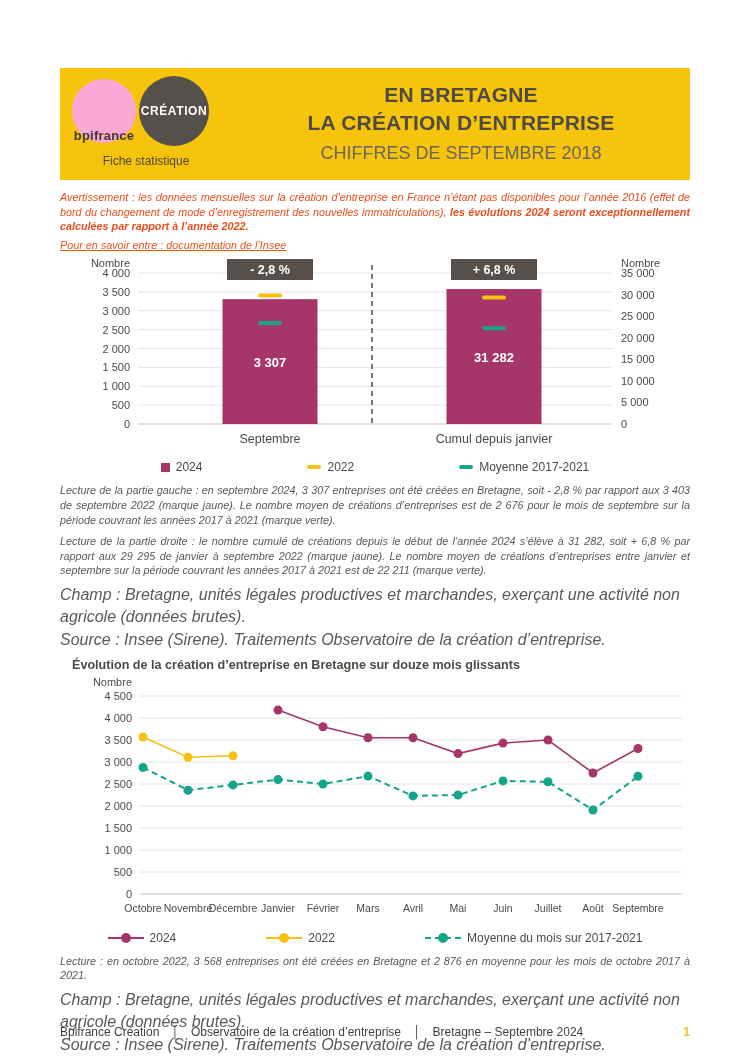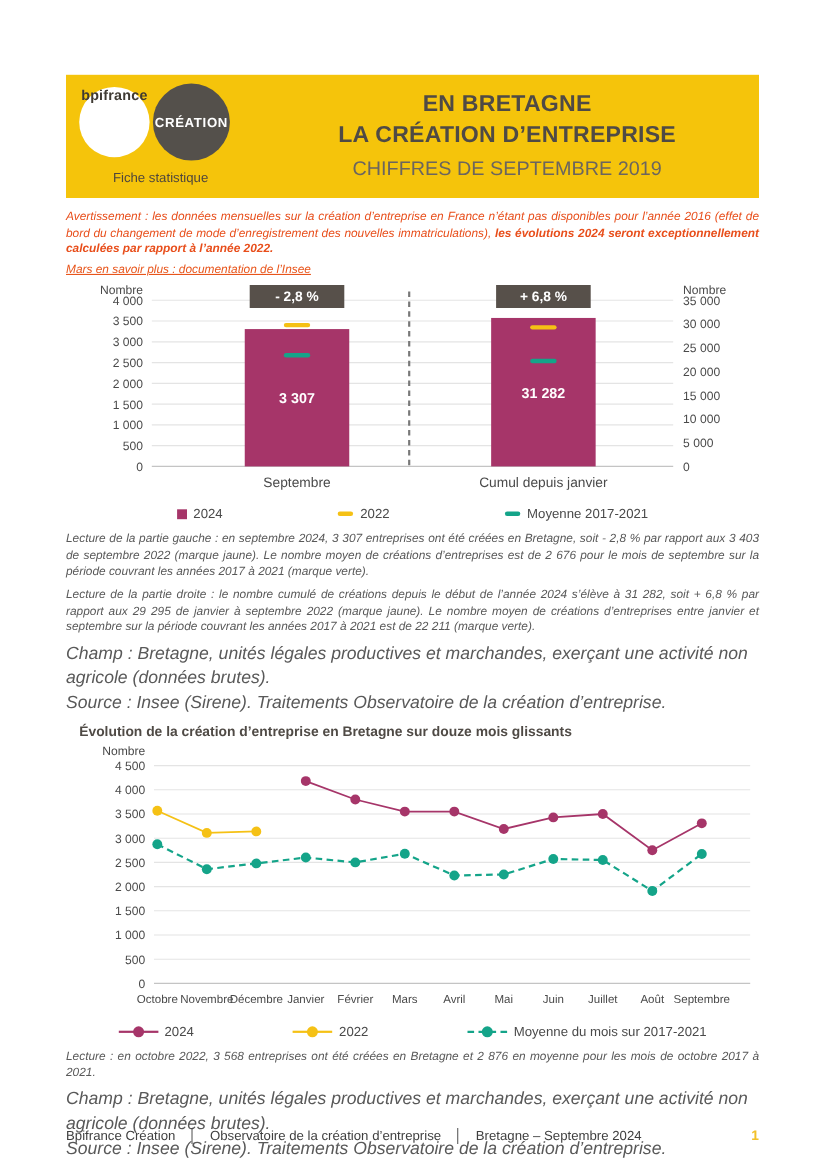--- a/index.html
+++ b/index.html
@@ -4,21 +4,21 @@
 <style>
   html,body{margin:0;padding:0;background:#ffffff;}
   .page{position:relative;width:750px;height:1061px;background:#fff;overflow:hidden;
         font-family:"Liberation Sans",sans-serif;color:#4a4a4a;}
   .content{margin:0 60px;width:630px;}
 
   
   .header{margin-top:68px;height:112px;background:#F5C40B;display:flex;position:relative;}
   .logo-block{width:172px;position:relative;flex:none;}
   .circle-white{position:absolute;left:12px;top:11px;width:64px;height:64px;border-radius:50%;
-    background:#ffffff;display:flex;align-items:flex-start;justify-content:center;
+    background:#f9a8d4;display:flex;align-items:flex-end;justify-content:center;
     font-weight:bold;font-size:13px;color:#3F3A33;letter-spacing:.2px;}
   .circle-dark{position:absolute;left:79px;top:8px;width:70px;height:70px;border-radius:50%;
     background:#54504B;display:flex;align-items:center;justify-content:center;
     font-weight:bold;font-size:12px;color:#fff;letter-spacing:.6px;}
   .logo-caption{position:absolute;left:0;top:86px;width:172px;text-align:center;
     font-weight:normal;font-size:12px;color:#4F463C;}
   .titles{flex:1;text-align:center;padding-top:13px;}
   .title-main{font-size:21px;font-weight:bold;line-height:1.32;color:#4F4A45;letter-spacing:.2px;}
   .subtitle{font-size:18px;color:#6B655F;margin-top:7px;}
 
@@ -77,29 +77,29 @@
         <div class="circle-dark">
           <span>CRÉATION</span>
         </div>
         <div class="logo-caption">Fiche statistique</div>
       </div>
       <div class="titles">
         <div class="title-main">
           <div>EN BRETAGNE</div>
           <div>LA CRÉATION D’ENTREPRISE</div>
         </div>
-        <div class="subtitle">CHIFFRES DE SEPTEMBRE 2019</div>
+        <div class="subtitle">CHIFFRES DE SEPTEMBRE 2018</div>
       </div>
     </div>
 
     
     <div class="warning"><span>Avertissement : les données mensuelles sur la création d’entreprise en France n’étant pas disponibles pour l’année 2016 (effet de bord du changement de mode d’enregistrement des nouvelles immatriculations), </span><b>les évolutions 2024 seront exceptionnellement calculées par rapport à l’année 2022.</b></div>
 
     
-    <a class="insee-link">Mars en savoir plus : documentation de l’Insee</a>
+    <a class="insee-link">Pour en savoir entre : documentation de l’Insee</a>
 
     
 
     <div class="chart-wrap">
       <svg width="630" height="196" viewBox="0 0 630 196">
           <line x1="78" x2="552" y1="165" y2="165" stroke="#C4C4C4" stroke-width="1"></line>
           <text x="70" y="169" text-anchor="end" font-size="11" fill="#4A4A4A">0</text>
           <line x1="78" x2="552" y1="146.125" y2="146.125" stroke="#E4E4E4" stroke-width="1"></line>
           <text x="70" y="150.125" text-anchor="end" font-size="11" fill="#4A4A4A">500</text>
           <line x1="78" x2="552" y1="127.25" y2="127.25" stroke="#E4E4E4" stroke-width="1"></line>

